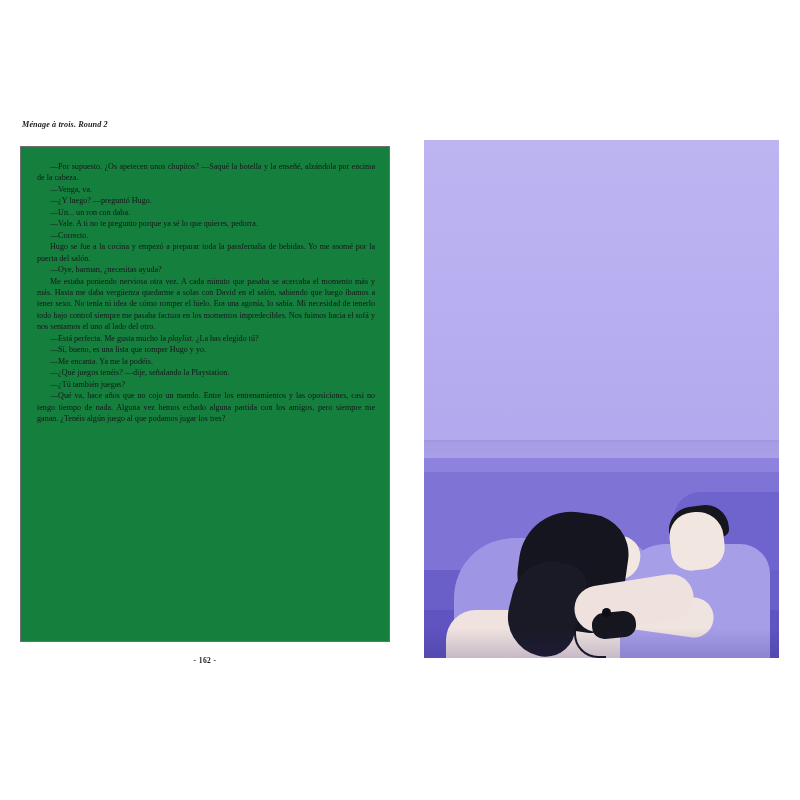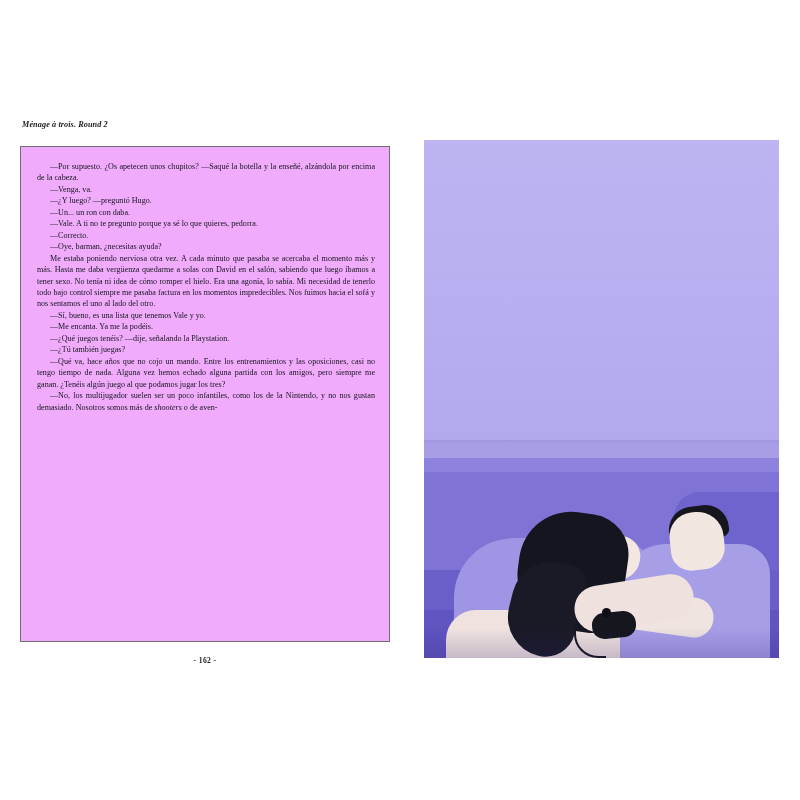--- a/index.html
+++ b/index.html
@@ -47,21 +47,21 @@
   }
 
   #text-frame {
     position: absolute;
     left: 0px;
     top: 26px;
     width: 370px;
     height: 496px;
     border: 1px solid #6e6e6e;
     box-sizing: border-box;
-    background: #f0abfc;
+    background: #15803d;
     overflow: hidden;
   }
 
   #text-body {
     position: absolute;
     left: 16px;
     top: 14px;
     width: 338px;
     font-size: 8.1px;
     line-height: 11.45px;
@@ -335,28 +335,29 @@
     <div id="running-head">Ménage à trois. Round 2</div>
 
     <div id="text-frame">
       <div id="text-body">
           <p>—Por supuesto. ¿Os apetecen unos chupitos? —Saqué la botella y la enseñé, alzándola por encima de la cabeza.</p>
           <p>—Venga, va.</p>
           <p>—¿Y luego? —preguntó Hugo.</p>
           <p>—Un... un ron con daba.</p>
           <p>—Vale. A ti no te pregunto porque ya sé lo que quieres, pedorra.</p>
           <p>—Correcto.</p>
+          <p>Hugo se fue a la cocina y empezó a preparar toda la parafernalia de bebidas. Yo me asomé por la puerta del salón.</p>
           <p>—Oye, barman, ¿necesitas ayuda?</p>
           <p>Me estaba poniendo nerviosa otra vez. A cada minuto que pasaba se acercaba el momento más y más. Hasta me daba vergüenza quedarme a solas con David en el salón, sabiendo que luego íbamos a tener sexo. No tenía ni idea de cómo romper el hielo. Era una agonía, lo sabía. Mi necesidad de tenerlo todo bajo control siempre me pasaba factura en los momentos impredecibles. Nos fuimos hacia el sofá y nos sentamos el uno al lado del otro.</p>
-          <p>—Sí, bueno, es una lista que tenemos Vale y yo.</p>
+          <p>—Está perfecta. Me gusta mucho la <em>playlist</em>. ¿La has elegido tú?</p>
+          <p>—Sí, bueno, es una lista que romper Hugo y yo.</p>
           <p>—Me encanta. Ya me la podéis.</p>
           <p>—¿Qué juegos tenéis? —dije, señalando la Playstation.</p>
           <p>—¿Tú también juegas?</p>
           <p>—Qué va, hace años que no cojo un mando. Entre los entrenamientos y las oposiciones, casi no tengo tiempo de nada. Alguna vez hemos echado alguna partida con los amigos, pero siempre me ganan. ¿Tenéis algún juego al que podamos jugar los tres?</p>
-          <p>—No, los multijugador suelen ser un poco infantiles, como los de la Nintendo, y no nos gustan demasiado. Nosotros somos más de <em>shooters</em> o de aven-</p>
         </div>
     </div>
 
     <div id="folio">- 162 -</div>
   </div>
 
   <div id="right-page">
     <div class="ill-wall"></div>
     <div class="shade1"></div>
     <div class="wall-line"></div>

